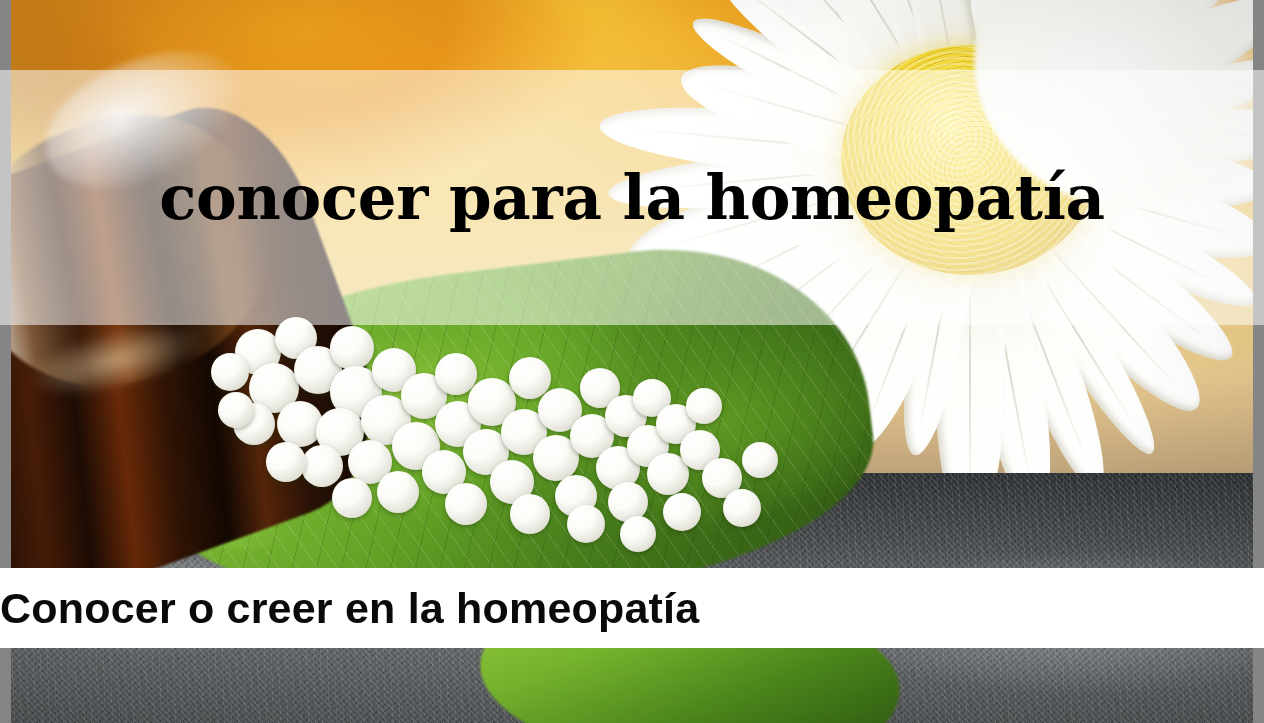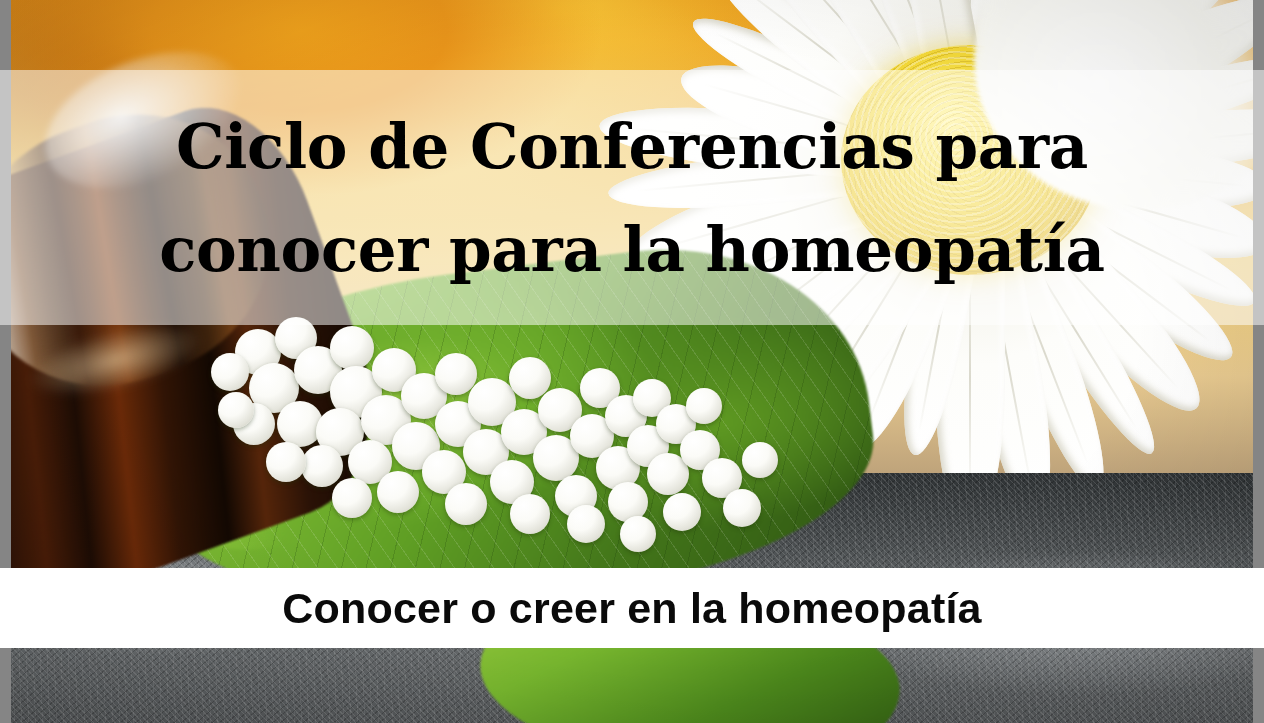--- a/index.html
+++ b/index.html
@@ -243,21 +243,21 @@
     text-align:center;
     white-space:nowrap;
     letter-spacing:-0.3px;
   }
   .title-line.l1{margin-bottom:42px;}
 
   .band-sub{
     position:absolute;left:0;right:0;
     top:568px;height:80px;
     background:#ffffff;
-    display:flex;align-items:center;justify-content:center;
+    display:flex;align-items:center;
     z-index:6;
   }
   .sub-line{
     font-family:"Liberation Sans",sans-serif;
     font-weight:700;
     font-size:43px;
     color:#0a0a0a;
     text-align:center;
     white-space:nowrap;
     letter-spacing:0.2px;
@@ -381,21 +381,20 @@
         <div class="pellet" style="left: 723px; top: 489px; width: 38px; height: 38px;"></div>
       </div>
 
     <div class="photo-soft"></div>
   </div>
 
   <div class="bar-left"></div>
   <div class="bar-right"></div>
 
   <div class="band-title">
-    <div class="title-line l1">Ciclo de Conferencias para</div>
     <div class="title-line l2">conocer para la homeopatía</div>
   </div>
 
   <div class="band-sub">
     <div class="sub-line">Conocer o creer en la homeopatía</div>
   </div>
 
 </div>
 
 </body></html>

